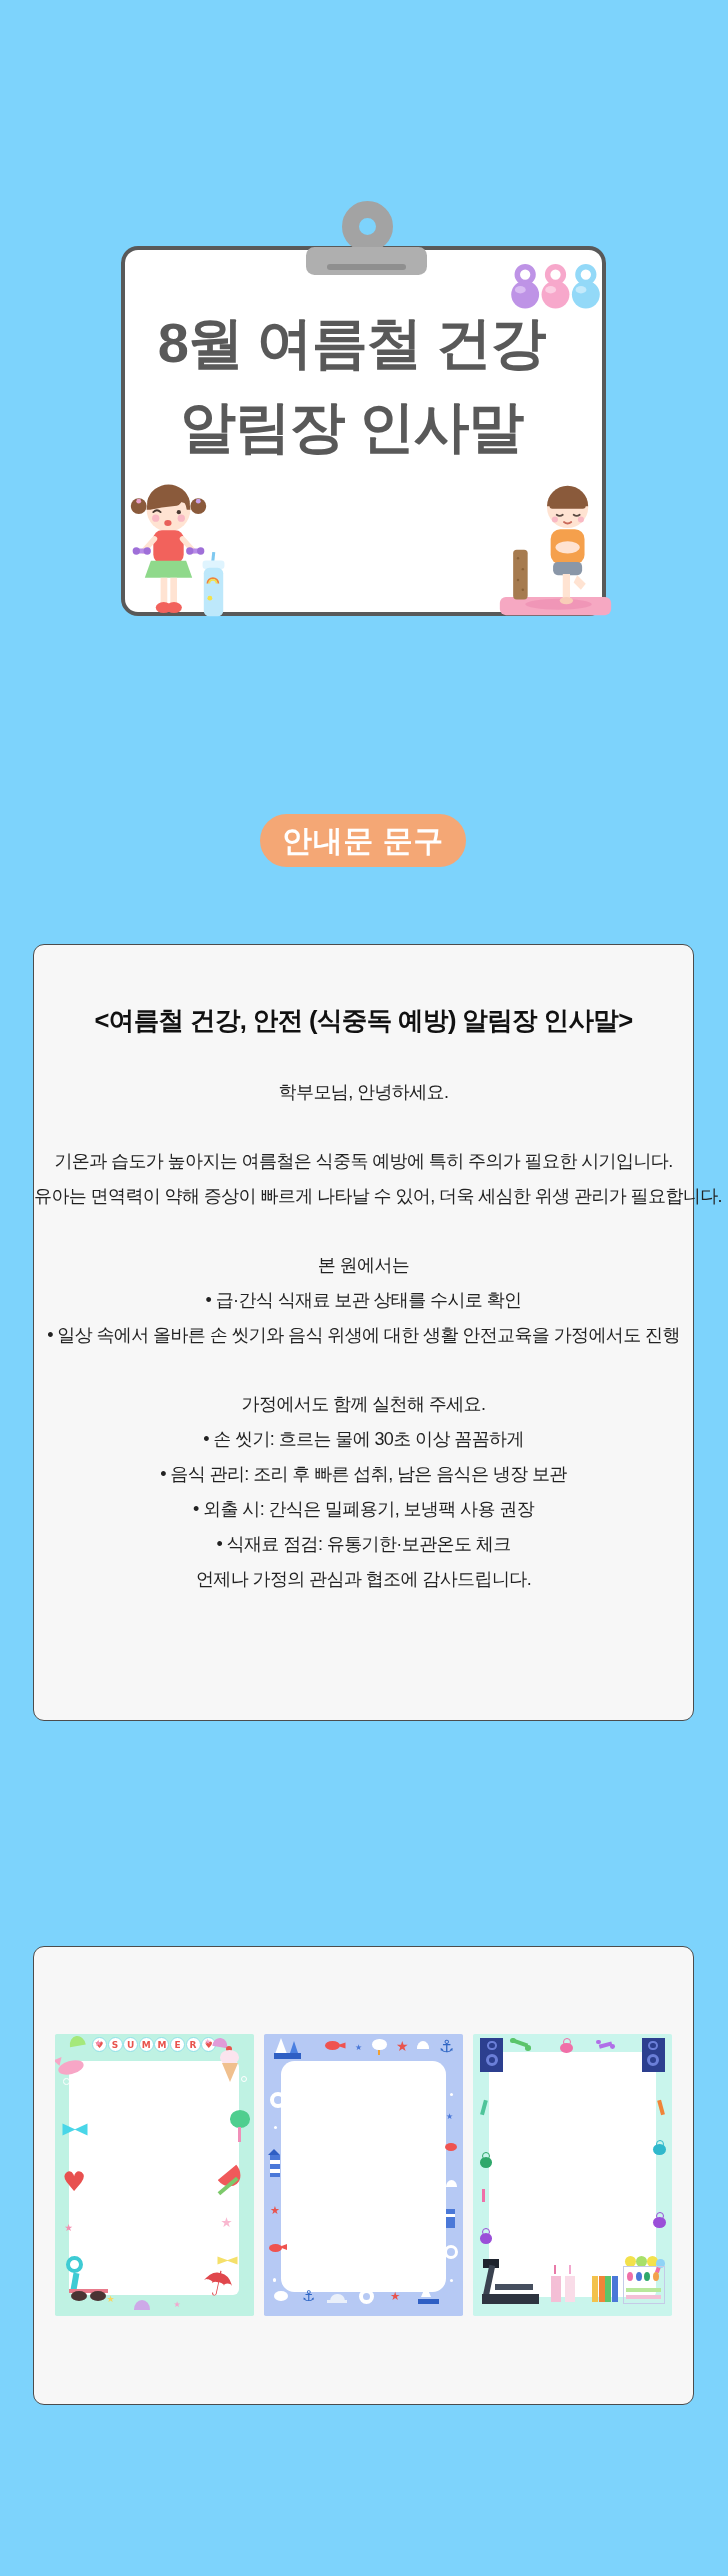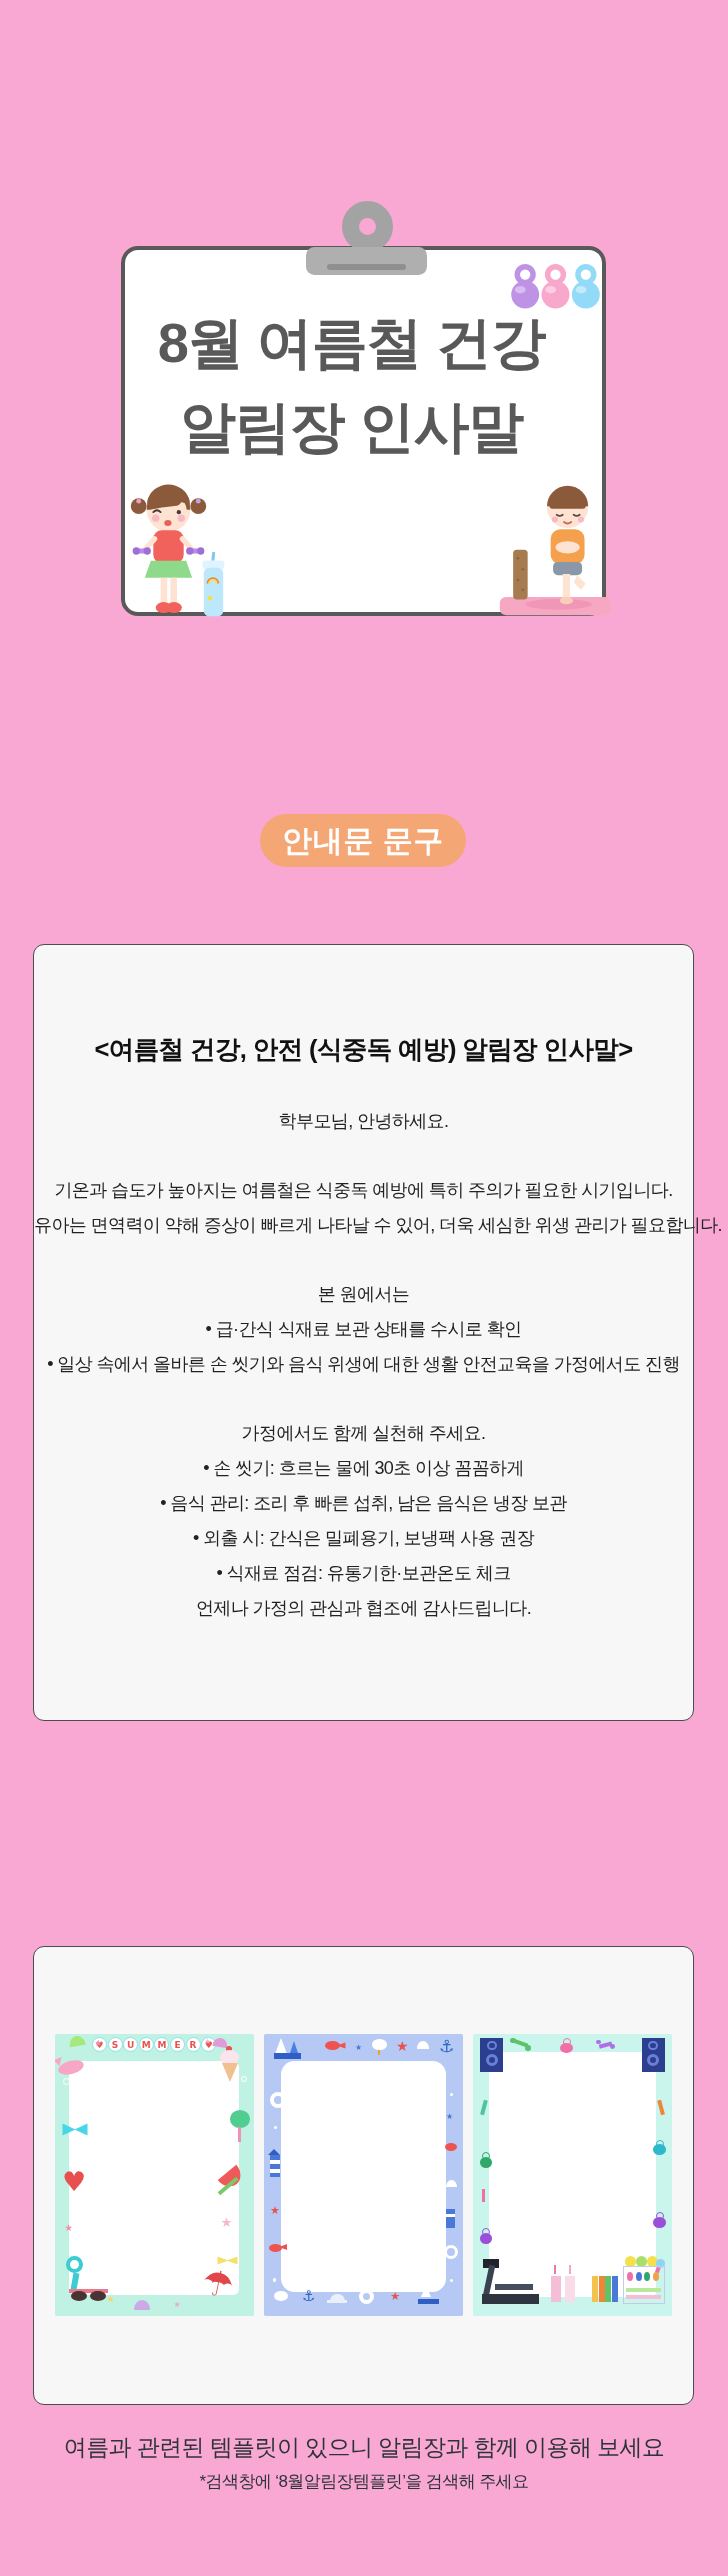--- a/index.html
+++ b/index.html
@@ -1,17 +1,17 @@
 <!DOCTYPE html>
 <html style="font-size:9.7px"><head>
 <meta charset="utf-8">
 <style>
   html,body{margin:0;padding:0;}
   body{font-family:"Liberation Sans",sans-serif;}
-  #page{position:relative;width:728px;height:2576px;background:#f9a8d4;overflow:hidden;}
+  #page{position:relative;width:728px;height:2576px;background:#7dd3fc;overflow:hidden;}
 
   
   .title-card{position:absolute;left:121px;top:246px;width:485px;height:370px;
     background:#FFFFFF;border:4.2px solid #595959;border-radius:17px;box-sizing:border-box;}
   .clip-ring{position:absolute;left:342px;top:201px;width:17px;height:17px;
     border:17px solid #A3A3A3;border-radius:50%;}
   .clip-bar{position:absolute;left:306px;top:247px;width:121px;height:28px;
     background:#AFAFAF;border-radius:8.5px;}
   .clip-slot{position:absolute;left:21px;top:17px;width:79px;height:5.5px;background:#8F8F8F;border-radius:3px;}
   .title-line{position:absolute;left:127px;width:449px;text-align:center;color:#595959;
@@ -24,21 +24,21 @@
 
   
   .badge{position:absolute;width:206px;height:53px;background:#F4A775;border-radius:27px;
     color:#FFFFFF;font-weight:bold;font-size:30px;text-align:center;line-height:53px;letter-spacing:0.6px;}
   .badge.b1{left:260px;top:814px;}
   .badge.b2{left:261px;top:1813px;height:51px;line-height:51px;}
 
   
   .panel{position:absolute;left:33px;width:661px;background:#F7F7F7;
     border:1.8px solid #4C4C4C;border-radius:11px;box-sizing:border-box;}
-  .panel.notice{top:944px;height:777px;padding-top:83px;}
+  .panel.notice{top:944px;height:777px;padding-top:54px;}
   .panel.templates{top:1946px;height:459px;}
 
   .n-line{width:100%;text-align:center;color:#222222;font-size:18px;letter-spacing:-0.6px;
     height:35px;line-height:35px;white-space:nowrap;overflow:visible;}
   .n-line.heading{font-weight:bold;font-size:25.5px;color:#111111;height:42px;line-height:42px;}
   .n-line.gap{margin-top:34px;}
 
   
   .thumb{position:absolute;top:87px;width:199px;height:282px;border-radius:1.8px;overflow:hidden;}
   .thumb .inner{position:absolute;background:#FFFFFF;}
@@ -313,17 +313,15 @@
           <span class="deco d-ellipse" style="left: 154px; top: 238px; width: 6px; height: 9px; background: rgb(240, 111, 168);"></span>
           <span class="deco d-ellipse" style="left: 163px; top: 238px; width: 6px; height: 9px; background: rgb(74, 120, 216);"></span>
           <span class="deco d-ellipse" style="left: 171px; top: 238px; width: 6px; height: 9px; background: rgb(47, 168, 107);"></span>
           <span class="deco d-ellipse" style="left: 180px; top: 238px; width: 6px; height: 9px; background: rgb(243, 161, 76);"></span>
           <span class="deco d-rect" style="left: 153px; top: 254px; width: 35px; height: 4.2px; background: rgb(184, 232, 154);"></span>
           <span class="deco d-rect" style="left: 153px; top: 261px; width: 35px; height: 4.2px; background: rgb(244, 191, 214);"></span>
         </div>
       </div>
   </div>
 
-  <div class="footer-line f1">여름과 관련된 템플릿이 있으니 알림장과 함께 이용해 보세요</div>
-  <div class="footer-line f2">*검색창에 ‘8월알림장템플릿’을 검색해 주세요</div>
 
 </div>
 
 
 </body></html>

